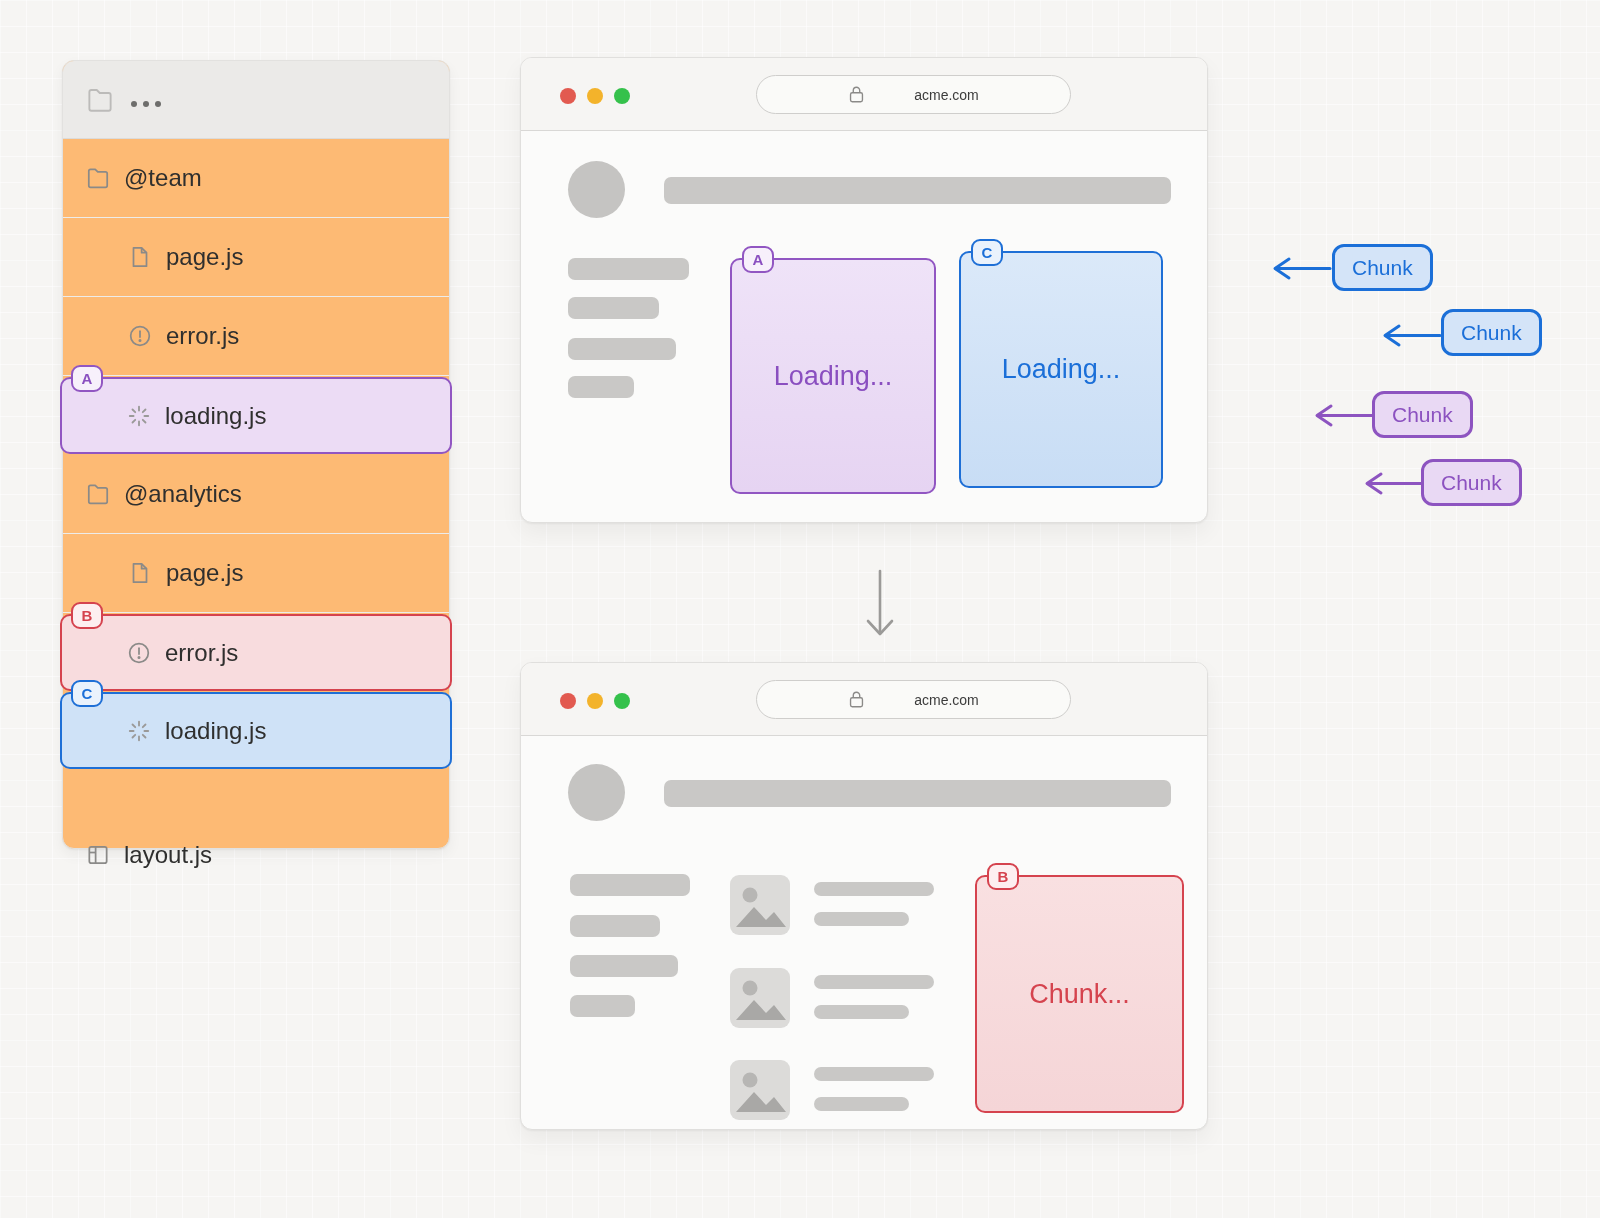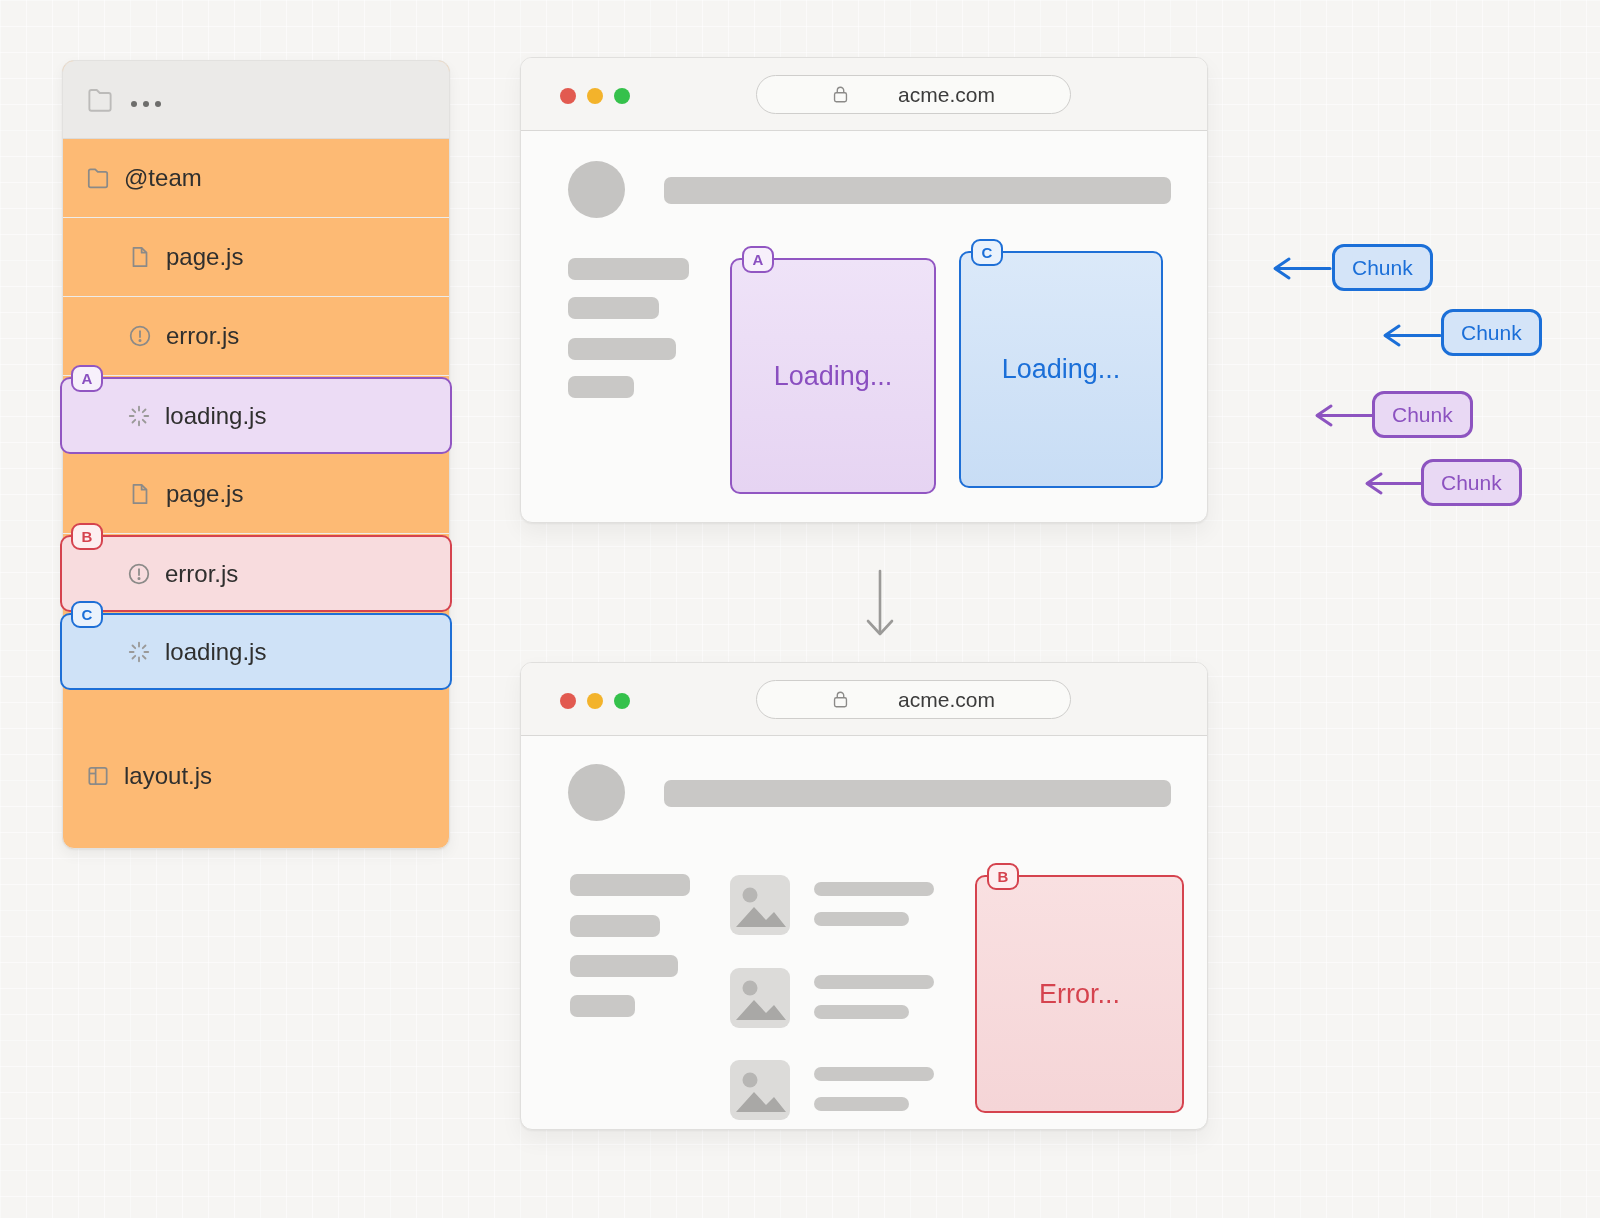--- a/index.html
+++ b/index.html
@@ -62,21 +62,21 @@
   .lights { position:absolute; left:39px; top:30px; display:flex; gap:11px; }
   .light { width:16px; height:16px; border-radius:50%; }
   .light-red { background:#e25a50; }
   .light-yellow { background:#f3b32b; }
   .light-green { background:#35c14b; }
   .urlbar {
     position:absolute; left:235px; top:17px; width:315px; height:39px;
     background:#fafaf8; border:1.5px solid #cfcecc; border-radius:20px;
     display:flex; align-items:center; justify-content:center; gap:9px;
   }
-  .urlbar .url { font-size:21px; color:#3c3c3c;margin-left:40px; }
+  .urlbar .url { font-size:14px; color:#3c3c3c;margin-left:40px; }
   .avatar { border-radius:50%; background:#c5c4c2; width:57px; height:57px; }
   .skel { background:#c9c8c6; border-radius:7px; }
   .media-img { width:60px; height:60px; border-radius:9px; background:#dcdbd9; overflow:hidden; }
 
   .statecard {
     border-radius:10px; border:2.5px solid; display:flex; align-items:center; justify-content:center;
   }
   .card-purple { border-color:#9156c2; background:linear-gradient(180deg,#efe3f8,#e6d4f2); }
   .card-blue   { border-color:#1e6fd6; background:linear-gradient(180deg,#dbe9f9,#c8ddf5); }
   .card-red    { border-color:#d5434e; background:linear-gradient(180deg,#f9e0e1,#f5d5d7); }
@@ -149,20 +149,28 @@
           <line x1="17" y1="12" x2="20.5" y2="12"></line>
           <line x1="6" y1="6" x2="8.5" y2="8.5"></line>
           <line x1="15.5" y1="15.5" x2="18" y2="18"></line>
           <line x1="6" y1="18" x2="8.5" y2="15.5"></line>
           <line x1="15.5" y1="8.5" x2="18" y2="6"></line>
         </svg>
     </span>
     <span class="lbl">loading.js</span>
   </div>
 
+  <div class="row">
+    <span class="icon indent0">
+      <svg viewBox="0 0 24 24" fill="none" stroke="#8b8a88" stroke-width="1.6" stroke-linejoin="round">
+          <path d="M3.5 19V5.6A1.6 1.6 0 0 1 5.1 4h4.3l2.4 2.4h7.1a1.6 1.6 0 0 1 1.6 1.6V19a1.6 1.6 0 0 1-1.6 1.6H5.1A1.6 1.6 0 0 1 3.5 19Z"></path>
+        </svg>
+    </span>
+    <span class="lbl">@analytics</span>
+  </div>
 
   <div class="row">
     <span class="icon indent1">
       <svg viewBox="0 0 24 24" fill="none" stroke="#8b8a88" stroke-width="1.6" stroke-linejoin="round">
           <path d="M6 20.5v-17h7.5l4.5 4.5v12.5z"></path>
           <path d="M13.5 3.5V8H18"></path>
         </svg>
     </span>
     <span class="lbl">page.js</span>
   </div>
@@ -300,21 +308,21 @@
     <svg viewBox="0 0 60 60">
         <circle cx="20" cy="20" r="7.5" fill="#b7b6b4"></circle>
         <path d="M6 52 L24 32 L36 45 L44 37 L56 52 Z" fill="#a9a8a6"></path>
       </svg>
   </div>
   <div class="abs skel" style="left:293px; top:404px; width:120px; height:14px;"></div>
   <div class="abs skel" style="left:293px; top:434px; width:95px;  height:14px;"></div>
 
   <div class="abs statecard card-red" style="left:454px; top:212px; width:209px; height:238px;">
     <span class="badge badge-red" style="left:10px;">B</span>
-    <span class="ctext t-red">Error...</span>
+    <span class="ctext t-red">Chunk...</span>
   </div>
 </div>
 
 <div class="abs" style="left:1268px; top:256px; width:64px; height:25px;">
   <svg width="64" height="25" viewBox="0 0 64 25" fill="none" stroke="#1b6fd8" stroke-width="3" stroke-linecap="round" stroke-linejoin="round">
       <line x1="62" y1="12.5" x2="8" y2="12.5"></line>
       <polyline points="21,3 7,12.5 21,22"></polyline>
     </svg>
 </div>
 <div class="chunk chunk-blue" style="left:1332px; top:244px;">Chunk</div>

